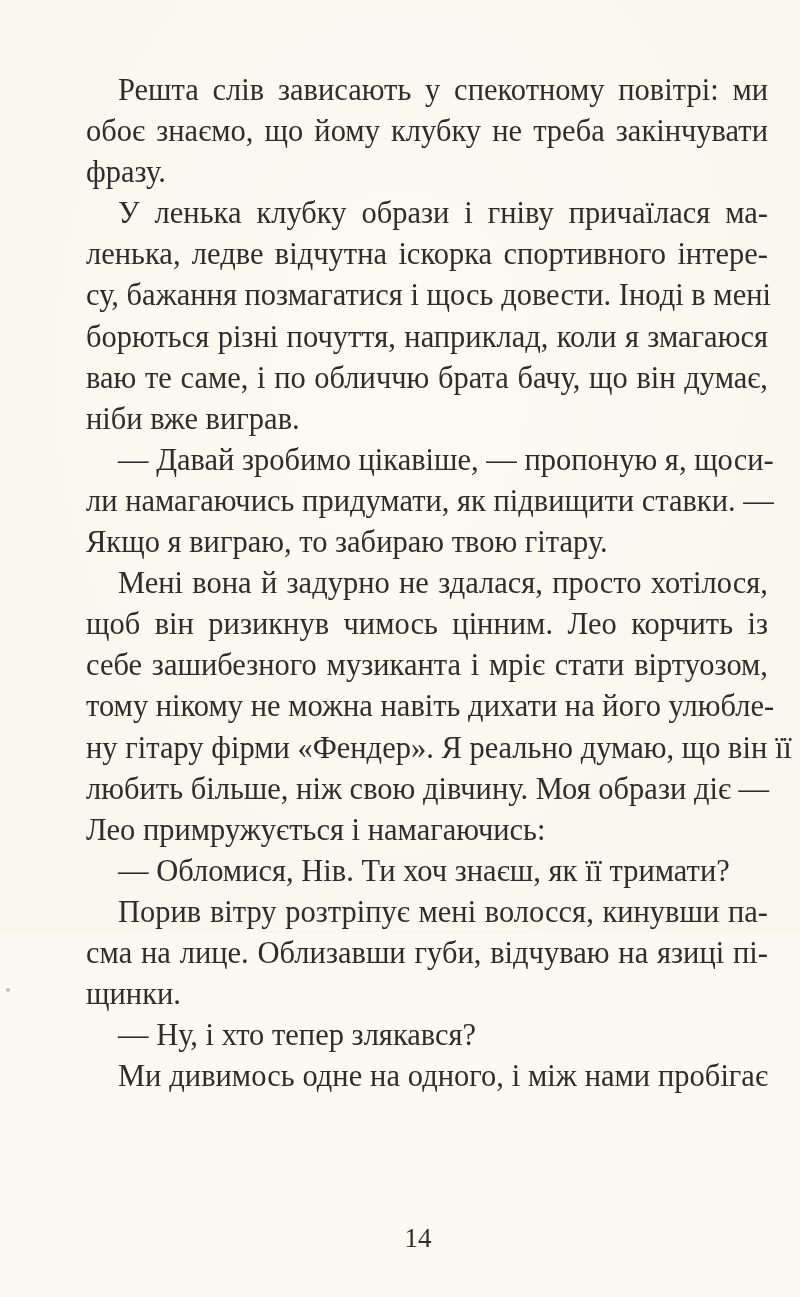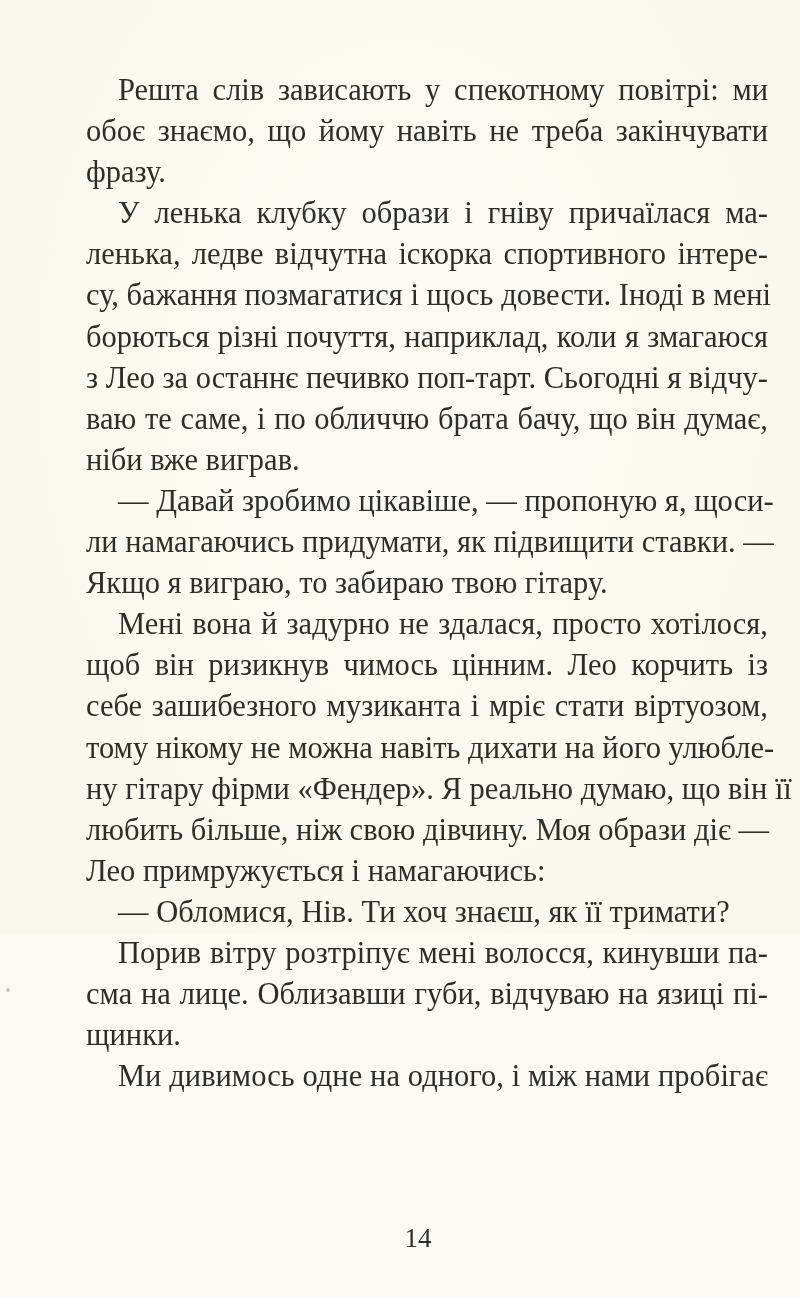--- a/index.html
+++ b/index.html
@@ -65,29 +65,28 @@
     }
   </style>
 </head>
 <body>
 
 <div class="page">
   <div class="speck"></div>
   <div class="text-block" id="text-block">
       <div>
         <span class="line indent">Решта слів зависають у спекотному повітрі: ми</span>
-        <span class="line">обоє знаємо, що йому навіть не треба закінчувати</span>
+        <span class="line">обоє знаємо, що йому клубку не треба закінчувати</span>
         <span class="line last">фразу.</span>
       </div>
       <div>
         <span class="line indent">У ленька клубку образи і гніву причаїлася ма-</span>
         <span class="line">ленька, ледве відчутна іскорка спортивного інтере-</span>
         <span class="line">су, бажання позмагатися і щось довести. Іноді в мені</span>
         <span class="line">борються різні почуття, наприклад, коли я змагаюся</span>
-        <span class="line">з Лео за останнє печивко поп-тарт. Сьогодні я відчу-</span>
         <span class="line">ваю те саме, і по обличчю брата бачу, що він думає,</span>
         <span class="line last">ніби вже виграв.</span>
       </div>
       <div>
         <span class="line indent">— Давай зробимо цікавіше, — пропоную я, щоси-</span>
         <span class="line">ли намагаючись придумати, як підвищити ставки. —</span>
         <span class="line last">Якщо я виграю, то забираю твою гітару.</span>
       </div>
       <div>
         <span class="line indent">Мені вона й задурно не здалася, просто хотілося,</span>
@@ -100,17 +99,20 @@
       </div>
       <div>
         <span class="line indent last">— Обломися, Нів. Ти хоч знаєш, як її тримати?</span>
       </div>
       <div>
         <span class="line indent">Порив вітру розтріпує мені волосся, кинувши па-</span>
         <span class="line">сма на лице. Облизавши губи, відчуваю на язиці пі-</span>
         <span class="line last">щинки.</span>
       </div>
       <div>
+        <span class="line indent last">— Ну, і хто тепер злякався?</span>
+      </div>
+      <div>
         <span class="line indent">Ми дивимось одне на одного, і між нами пробігає</span>
       </div>
     </div>
   <div class="page-number">14</div>
 </div>
 
 </body></html>

